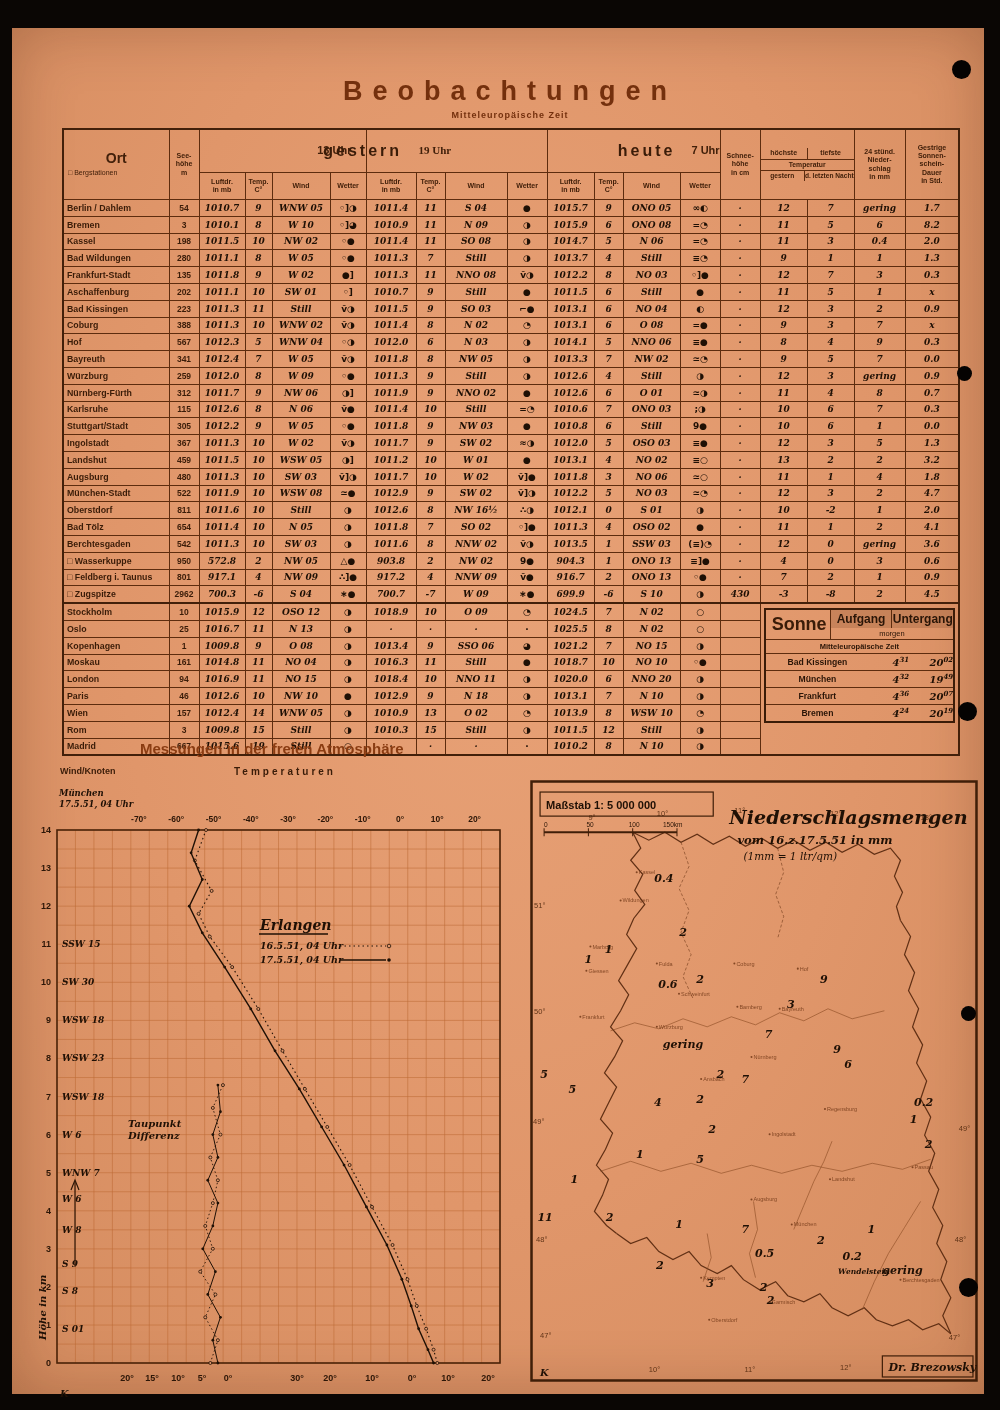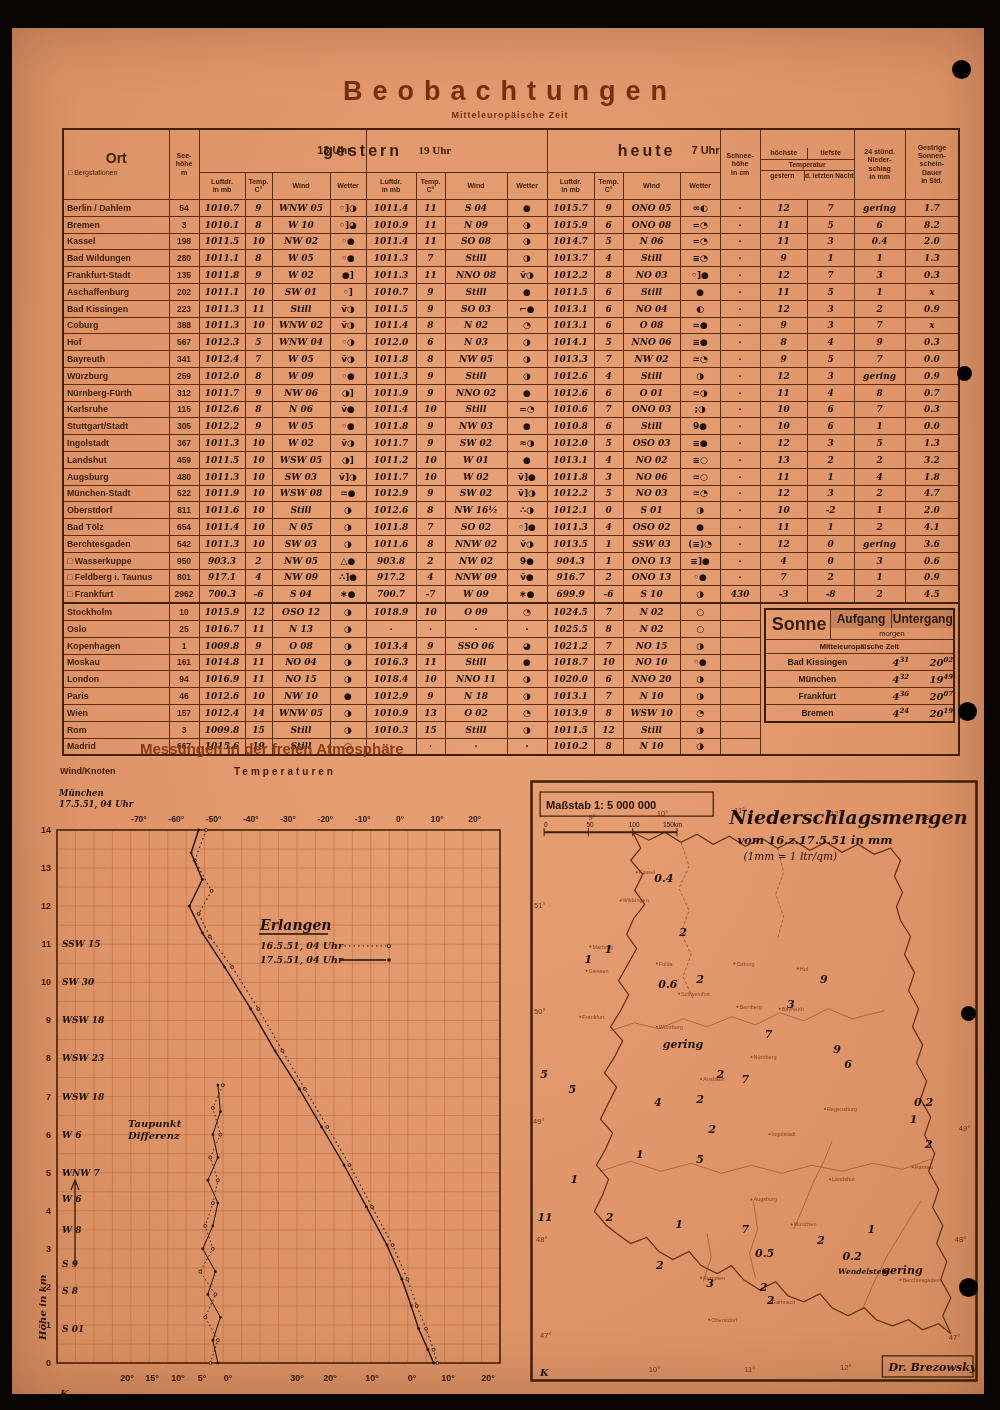--- a/index.html
+++ b/index.html
@@ -651,21 +651,21 @@
             <td class="val sym">(≡)◔</td>
             <td class="val">·</td>
             <td class="val">12</td>
             <td class="val">0</td>
             <td class="val">gering</td>
             <td class="val">3.6</td>
           </tr>
           <tr>
             <td class="name">□ Wasserkuppe</td>
             <td class="hoehe">950</td>
-            <td class="val">903.3</td>
+            <td class="val">572.8</td>
             <td class="val">2</td>
             <td class="val">NW 05</td>
             <td class="val sym">△●</td>
             <td class="val">903.8</td>
             <td class="val">2</td>
             <td class="val">NW 02</td>
             <td class="val sym">9●</td>
             <td class="val">904.3</td>
             <td class="val">1</td>
             <td class="val">ONO 13</td>
@@ -691,21 +691,21 @@
             <td class="val">2</td>
             <td class="val">ONO 13</td>
             <td class="val sym">◦●</td>
             <td class="val">·</td>
             <td class="val">7</td>
             <td class="val">2</td>
             <td class="val">1</td>
             <td class="val">0.9</td>
           </tr>
           <tr>
-            <td class="name">□ Frankfurt</td>
+            <td class="name">□ Zugspitze</td>
             <td class="hoehe">2962</td>
             <td class="val">700.3</td>
             <td class="val">-6</td>
             <td class="val">S 04</td>
             <td class="val sym">∗●</td>
             <td class="val">700.7</td>
             <td class="val">-7</td>
             <td class="val">W 09</td>
             <td class="val sym">∗●</td>
             <td class="val">699.9</td>

